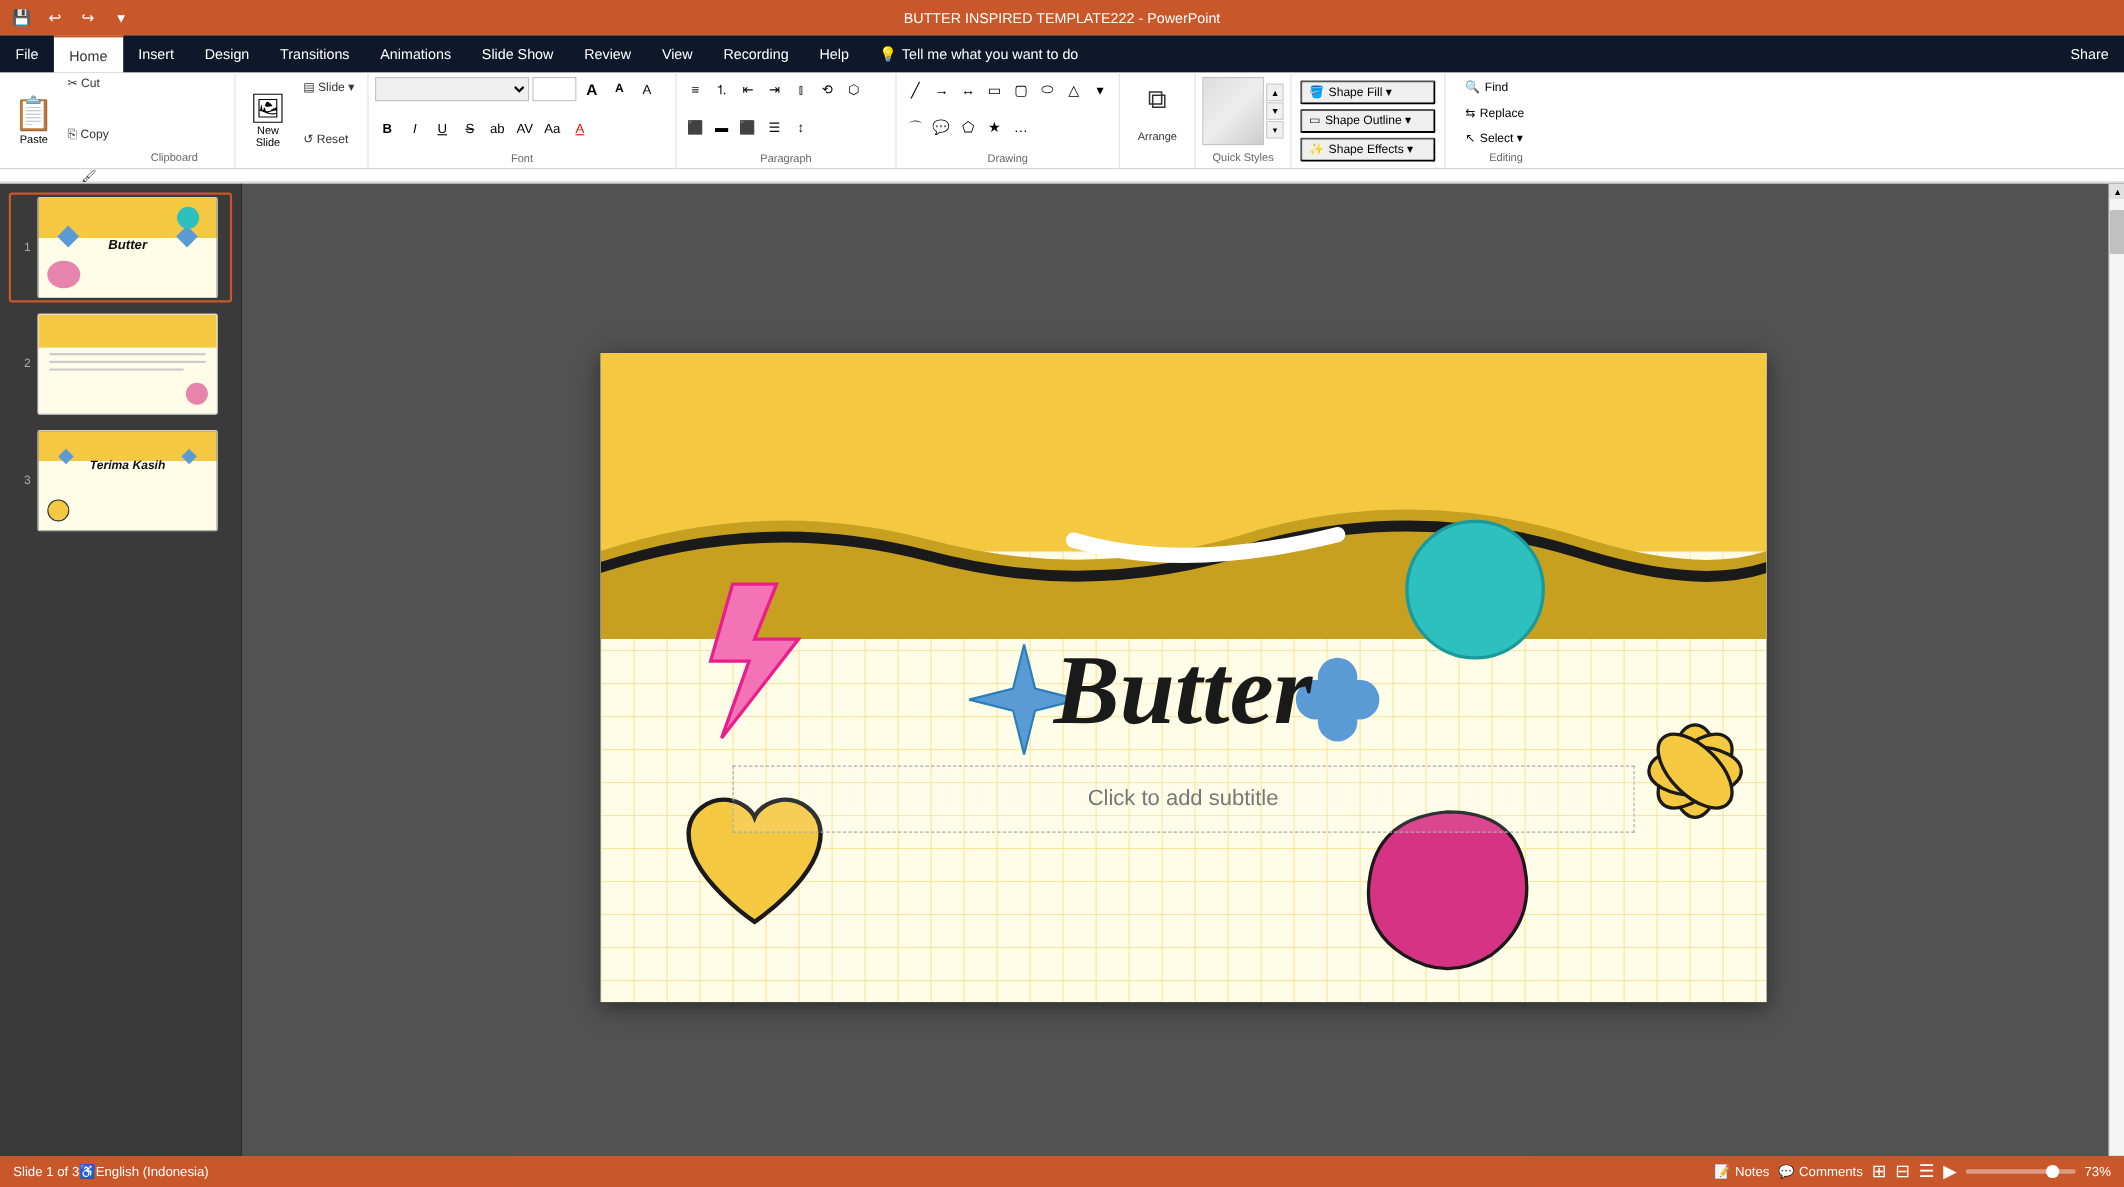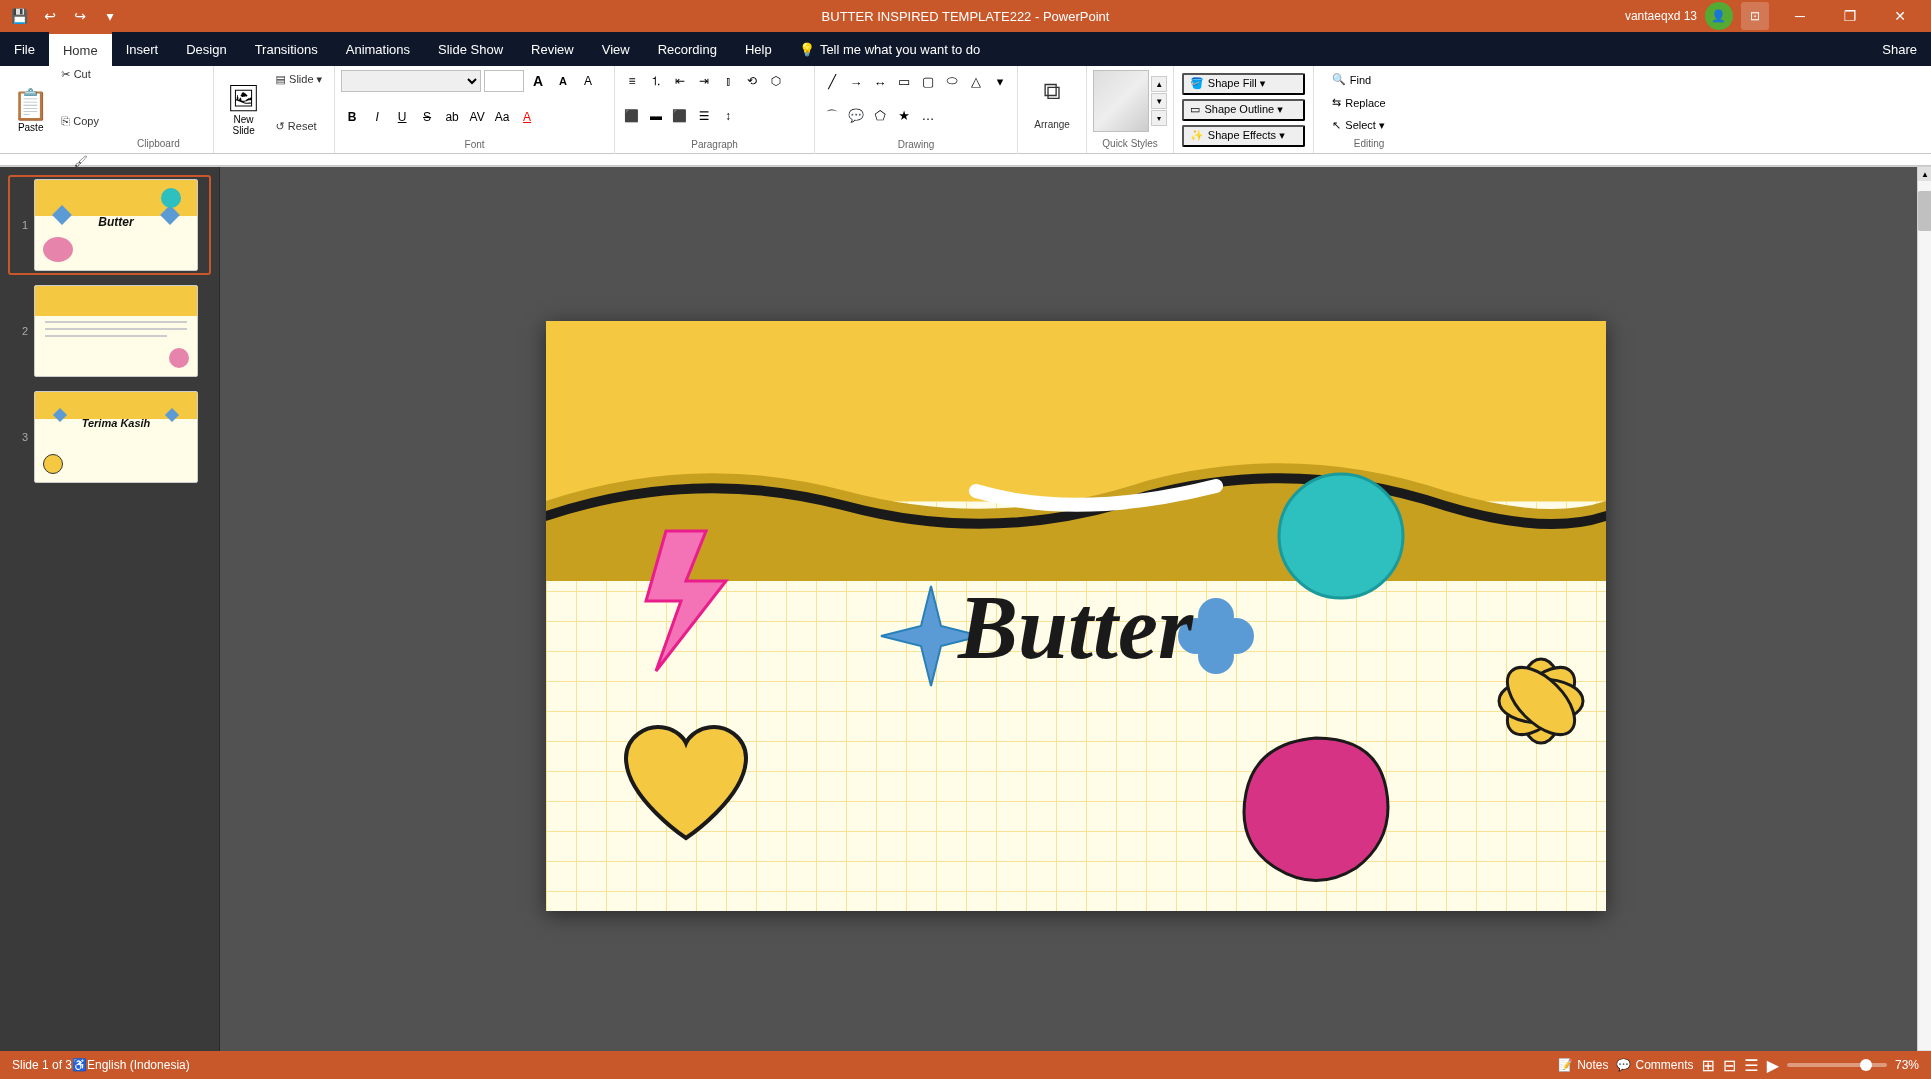--- a/index.html
+++ b/index.html
@@ -124,30 +124,20 @@
 <div class="title-bar" style="position:relative;">
   <div class="title-bar-left">
     <div class="quick-access">
       <div class="qa-btn" title="Save">💾</div>
       <div class="qa-btn" title="Undo">↩</div>
       <div class="qa-btn" title="Redo">↪</div>
       <div class="qa-btn">▾</div>
     </div>
   </div>
   <div class="title-bar-center">BUTTER INSPIRED TEMPLATE222  -  PowerPoint</div>
-  <div class="title-bar-right">
-    <span style="font-size:12px;">vantaeqxd 13</span>
-    <div style="width:28px;height:28px;border-radius:50%;background:#5a3; display:flex;align-items:center;justify-content:center;font-size:12px;">👤</div>
-    <div style="width:28px;height:28px;background:rgba(255,255,255,0.2);border-radius:3px;display:flex;align-items:center;justify-content:center;cursor:pointer;">⊡</div>
-    <div class="title-bar-icons">
-      <div class="title-bar-icon">─</div>
-      <div class="title-bar-icon">❐</div>
-      <div class="title-bar-icon close">✕</div>
-    </div>
-  </div>
 </div>
 
 <div class="ribbon">
   <div class="ribbon-tabs">
     <div class="ribbon-tab">File</div>
     <div class="ribbon-tab active">Home</div>
     <div class="ribbon-tab">Insert</div>
     <div class="ribbon-tab">Design</div>
     <div class="ribbon-tab">Transitions</div>
     <div class="ribbon-tab">Animations</div>
@@ -403,20 +393,23 @@
           <circle cx="20" cy="40" r="18" fill="#5b9bd5"></circle>
           <circle cx="60" cy="40" r="18" fill="#5b9bd5"></circle>
           <circle cx="40" cy="40" r="12" fill="#5b9bd5"></circle>
         </svg>
       </div>
 
       <div style="position:absolute;top:255px;left:0;right:0;text-align:center;z-index:6;">
         <span style="font-family:Georgia,'Times New Roman',serif;font-size:90px;font-style:italic;font-weight:bold;color:#1a1a1a;">Butter</span>
       </div>
 
+      <div style="position:absolute;top:375px;left:120px;right:120px;border:1.5px dashed #aaa;padding:18px;text-align:center;z-index:6;background:rgba(255,255,255,0.1);">
+        <span style="color:#777;font-size:20px;">Click to add subtitle</span>
+      </div>
 
       <div style="position:absolute;bottom:40px;left:60px;z-index:4;">
         <svg width="160" height="160" viewBox="0 0 160 160">
           <path d="M80,130 C80,130 20,90 20,50 C20,30 40,15 60,20 C70,22 78,30 80,35 C82,30 90,22 100,20 C120,15 140,30 140,50 C140,90 80,130 80,130 Z" fill="#f5c842" stroke="#1a1a1a" stroke-width="4"></path>
         </svg>
       </div>
 
       <div style="position:absolute;bottom:20px;right:200px;z-index:4;">
         <svg width="180" height="160" viewBox="0 0 180 160">
           <path d="M90,10 Q150,10 160,60 Q170,110 130,140 Q90,165 50,140 Q10,115 20,65 Q30,15 90,10 Z" fill="#d63384" stroke="#1a1a1a" stroke-width="3"></path>

